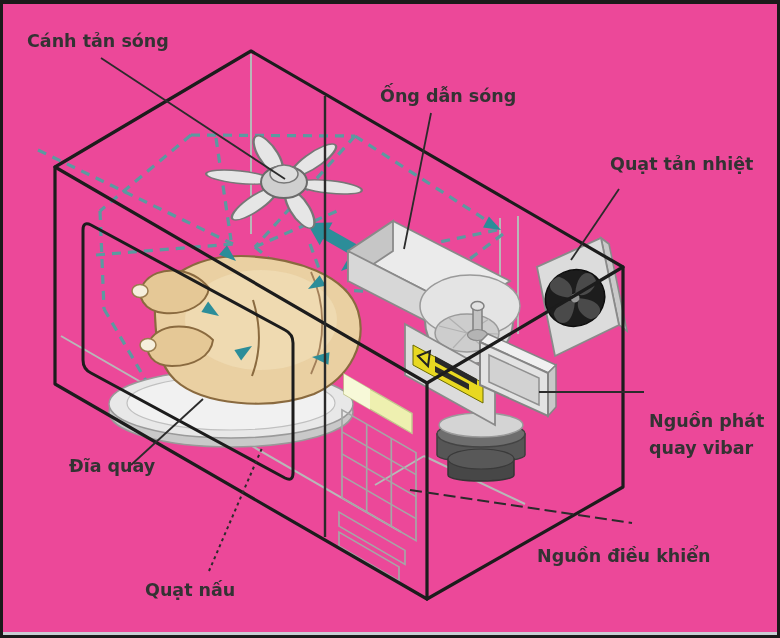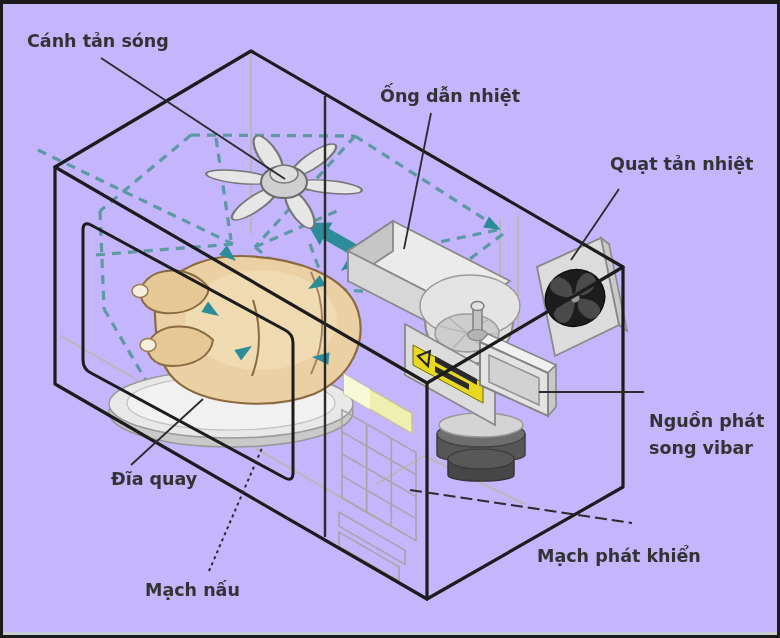--- a/index.html
+++ b/index.html
@@ -1,18 +1,18 @@
 <!DOCTYPE html>
 <html><head>
 <meta charset="utf-8">
 <style>
   html,body{margin:0;padding:0;background:#ffffff;}
   .stage{
     position:relative;width:780px;height:638px;overflow:hidden;
-    background:#c4b5fd;box-sizing:border-box;
+    background:#ec4899;box-sizing:border-box;
     border:3px solid #1a1a1a;border-top-width:4px;
     font-family:"DejaVu Sans","Liberation Sans",sans-serif;
   }
   .bottom-strip{position:absolute;left:0;right:0;bottom:0;height:3px;background:#c9ced3;}
   svg.diagram{position:absolute;left:0;top:0;}
   .lbl{
     position:absolute;white-space:nowrap;
     font-weight:bold;font-size:17.5px;line-height:1.2;
     color:#333333;letter-spacing:0px;
   }
@@ -181,24 +181,24 @@
     <path d="M428,109 L401,245" stroke-width="1.8"></path>
     <path d="M616,185 L568,256" stroke-width="1.8"></path>
     <path d="M536,388 L641,388" stroke-width="2.2"></path>
     <path d="M407,486 L629,519" stroke-width="2.2" stroke-dasharray="12 5"></path>
     <path d="M128,461 L200,395" stroke-width="1.8"></path>
     <path d="M206,567 L259,444" stroke-width="2" stroke-dasharray="3 3.5"></path>
   </g>
 </svg>
 
 <div class="lbl" style="left:24px;top:27px;">Cánh tản sóng</div>
-<div class="lbl" style="left:377px;top:82px;">Ống dẫn nhiệt</div>
+<div class="lbl" style="left:377px;top:82px;">Ống dẫn sóng</div>
 <div class="lbl" style="left:607px;top:150px;">Quạt tản nhiệt</div>
 <div class="lbl two-line" style="left:646px;top:376px;margin-top:28px;">
   <div>Nguồn phát</div>
-  <div>song vibar</div>
+  <div>quay vibar</div>
 </div>
-<div class="lbl" style="left:534px;top:542px;">Mạch phát khiển</div>
-<div class="lbl" style="left:66px;top:465px;margin-left:42px;">Đĩa quay</div>
-<div class="lbl" style="left:142px;top:576px;">Mạch nấu</div>
+<div class="lbl" style="left:534px;top:542px;">Nguồn điều khiển</div>
+<div class="lbl" style="left:66px;top:452px;">Đĩa quay</div>
+<div class="lbl" style="left:142px;top:576px;">Quạt nấu</div>
 
 <div class="bottom-strip"></div>
 </div>
 
 </body></html>

